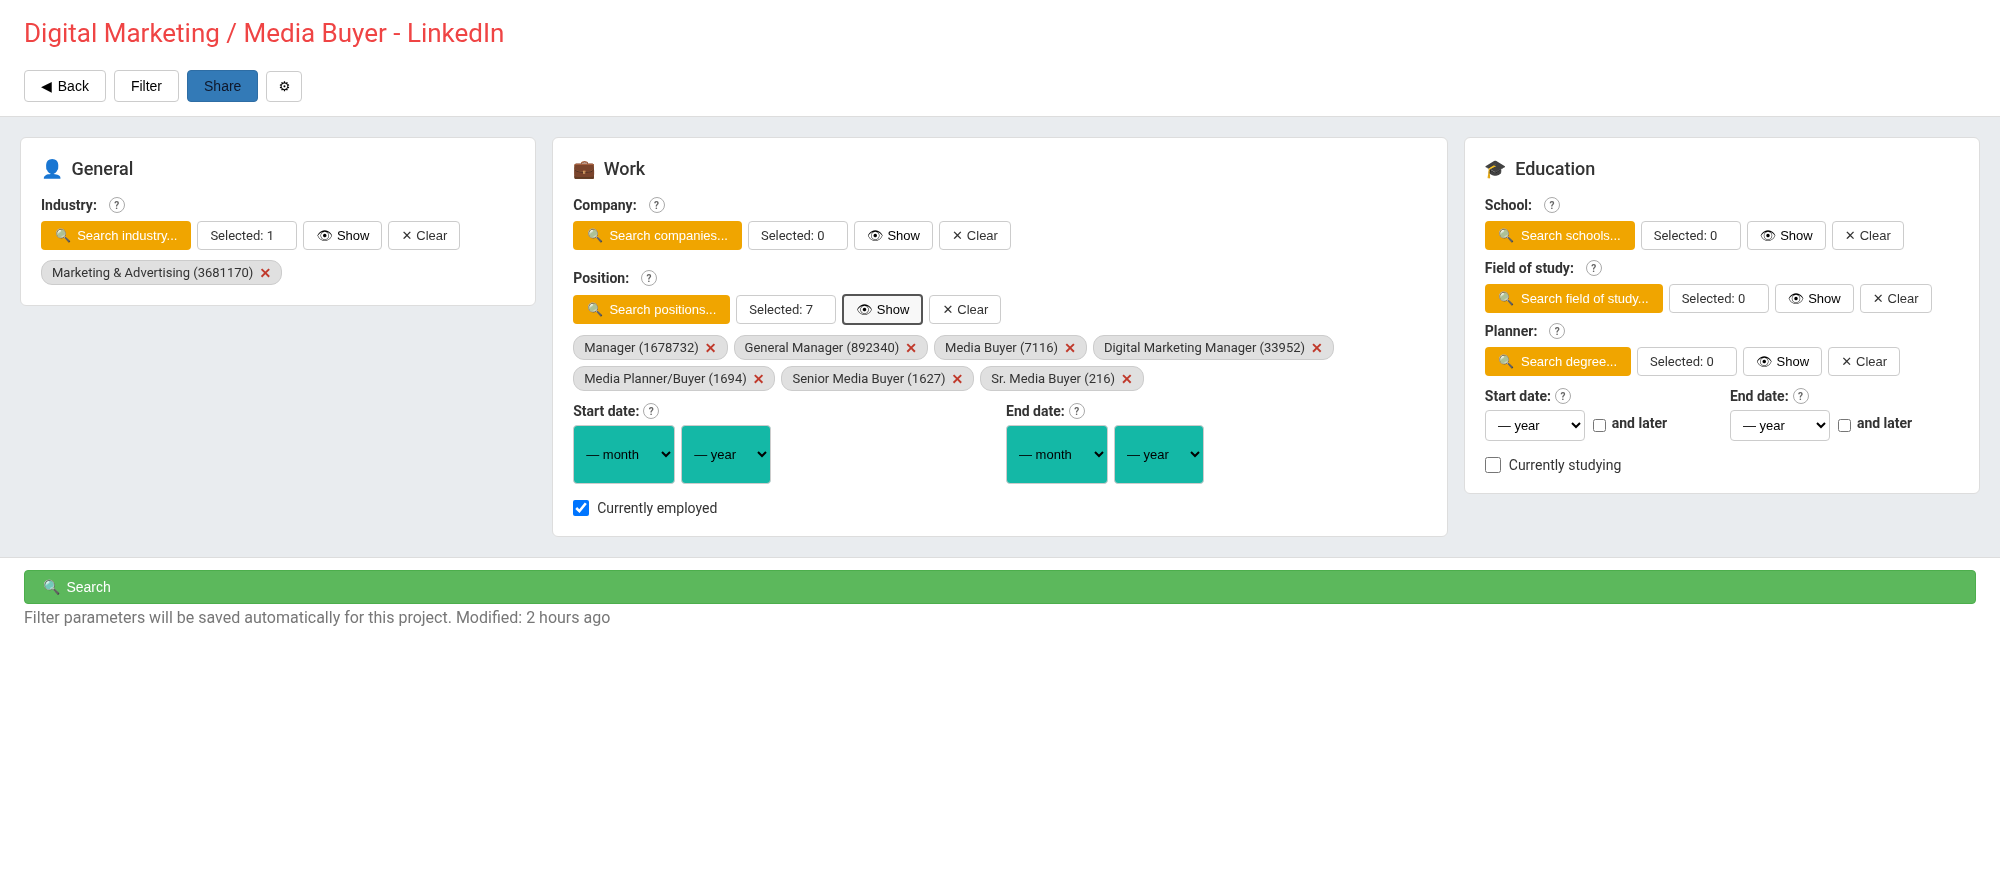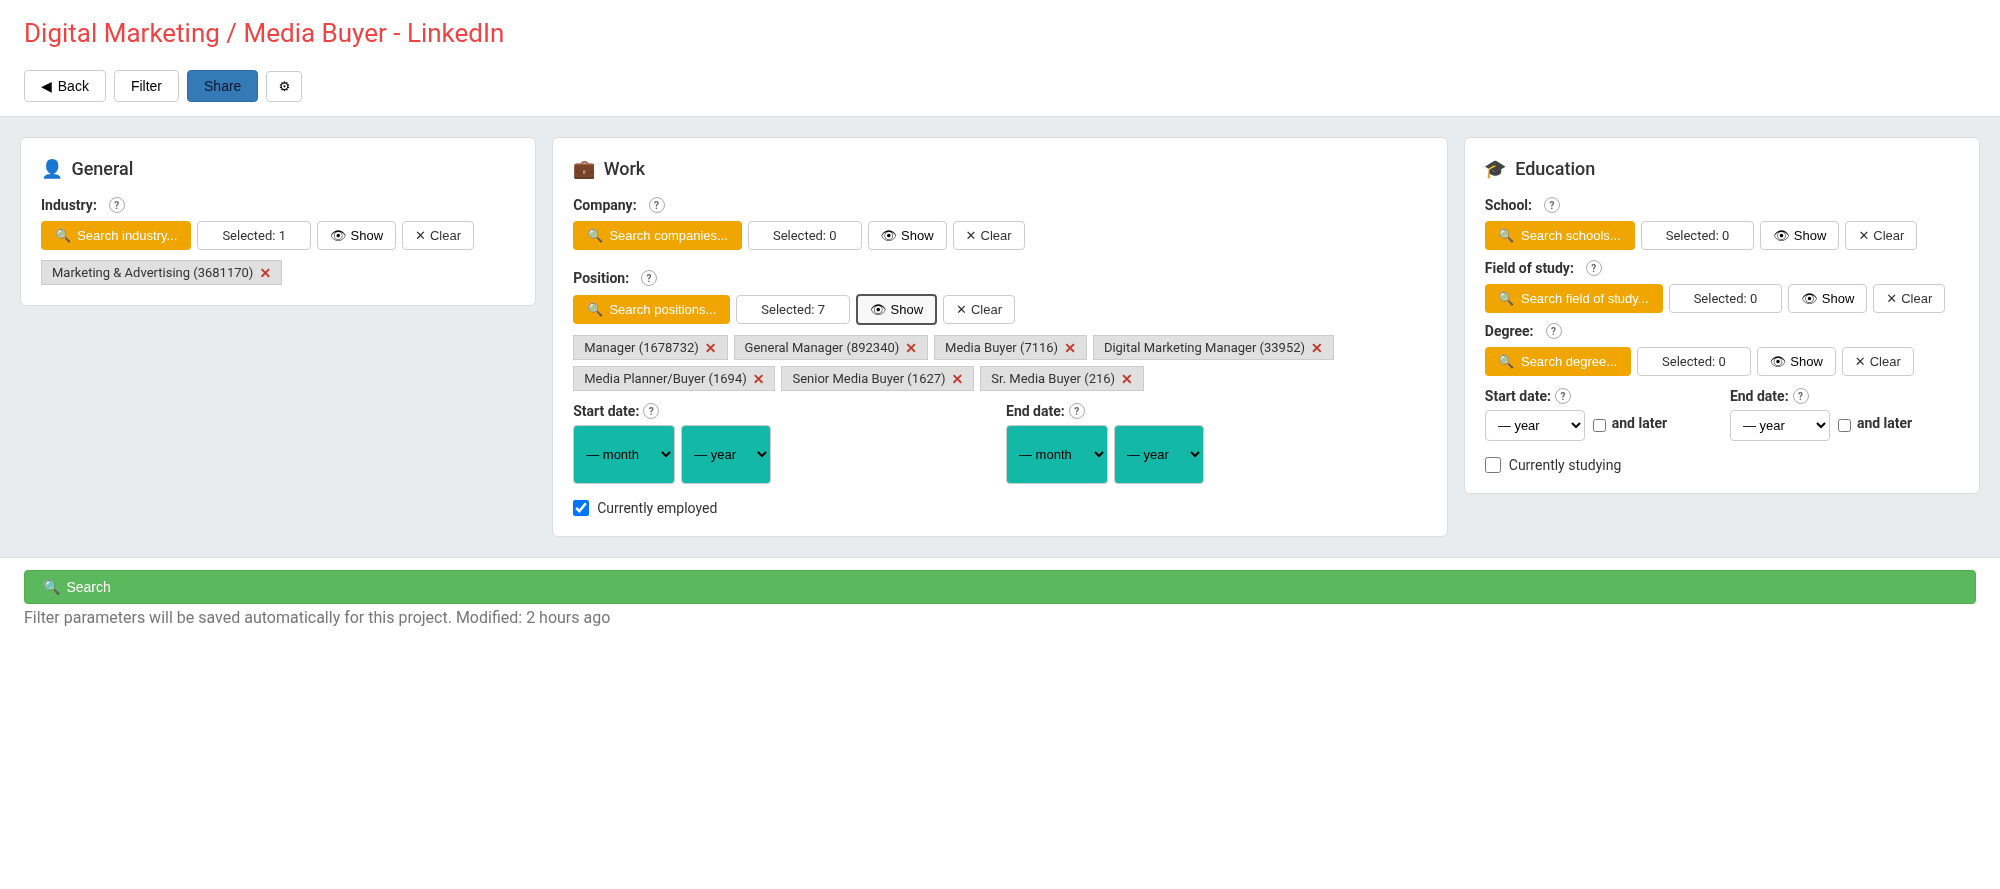--- a/index.html
+++ b/index.html
@@ -107,21 +107,21 @@
       cursor: pointer;
       display: inline-flex;
       align-items: center;
       gap: 6px;
       font-size: 13px;
       white-space: nowrap;
     }
     .selected-count {
       border: 1px solid #ccc;
       border-radius: 4px;
-      padding: 6px 24px;
+      padding: 6px 12px;
       background: #fff;
       min-width: 100px;
       font-size: 13px;
     }
     .btn-show {
       background: #fff;
       border: 1px solid #ccc;
       border-radius: 4px;
       padding: 6px 12px;
       cursor: pointer;
@@ -148,21 +148,21 @@
     }
     .tags-area {
       display: flex;
       flex-wrap: wrap;
       gap: 6px;
       margin-top: 8px;
     }
     .tag {
       background: #e0e0e0;
       border: 1px solid #ccc;
-      border-radius: 0;
+      border-radius: 11px;
       padding: 4px 10px;
       font-size: 13px;
       display: inline-flex;
       align-items: center;
       gap: 6px;
     }
     .tag-remove {
       color: #c0392b;
       cursor: pointer;
       font-weight: bold;
@@ -484,21 +484,21 @@
             <span>👁</span>
             <span>Show</span>
           </button>
           <button class="btn-clear">
             <span>✕</span>
             <span>Clear</span>
           </button>
         </div>
 
         <div class="field-label" style="margin-top:10px;">
-          <span>Degree:</span>
+          <span>Planner:</span>
           <span class="help-icon">?</span>
         </div>
         <div class="field-row">
           <button class="btn-orange">
             <span>🔍</span>
             <span>Search degree...</span>
           </button>
           <span class="selected-count">Selected: 0</span>
           <button class="btn-show">
             <span>👁</span>

